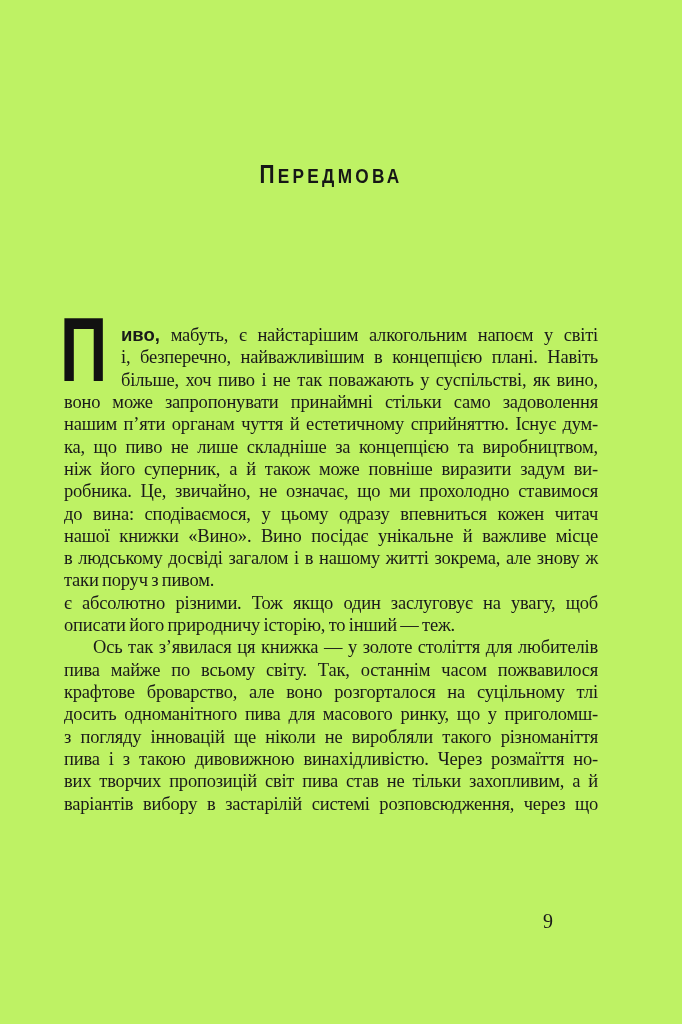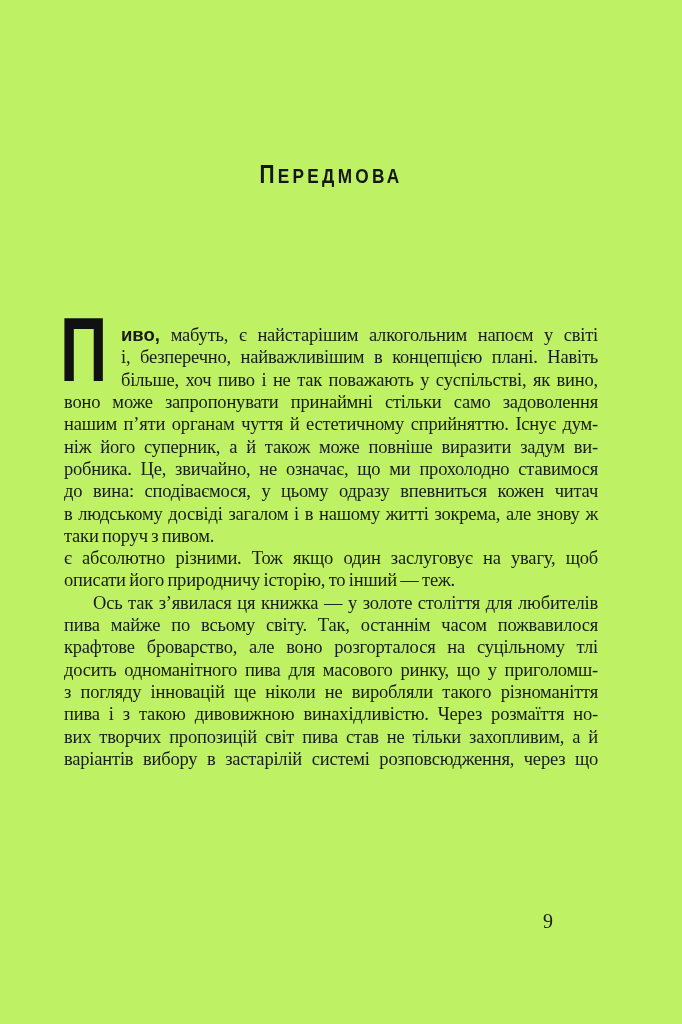--- a/index.html
+++ b/index.html
@@ -107,23 +107,25 @@
   <header class="chapter-heading"><span class="h-initial">П</span><span class="h-rest">ЕРЕДМОВА</span></header>
 
   <main class="body-text">
     <span class="drop-cap">П</span>
     <div class="lines">
         <div class="line dc"><span class="lead">иво,</span> мабуть, є найстарішим алкогольним напоєм у світі</div>
         <div class="line dc">і, безперечно, найважливішим в концепцією плані. Навіть</div>
         <div class="line dc">більше, хоч пиво і не так поважають у суспільстві, як вино,</div>
         <div class="line">воно може запропонувати принаймні стільки само задоволення</div>
         <div class="line">нашим п’яти органам чуття й естетичному сприйняттю. Існує дум-</div>
+        <div class="line">ка, що пиво не лише складніше за концепцією та виробництвом,</div>
         <div class="line">ніж його суперник, а й також може повніше виразити задум ви-</div>
         <div class="line">робника. Це, звичайно, не означає, що ми прохолодно ставимося</div>
         <div class="line">до вина: сподіваємося, у цьому одразу впевниться кожен читач</div>
+        <div class="line">нашої книжки «Вино». Вино посідає унікальне й важливе місце</div>
         <div class="line">в людському досвіді загалом і в нашому житті зокрема, але знову ж</div>
         <div class="line end">таки поруч з пивом.</div>
         <div class="line">є абсолютно різними. Тож якщо один заслуговує на увагу, щоб</div>
         <div class="line end">описати його природничу історію, то інший — теж.</div>
         <div class="line ind">Ось так з’явилася ця книжка — у золоте століття для любителів</div>
         <div class="line">пива майже по всьому світу. Так, останнім часом пожвавилося</div>
         <div class="line">крафтове броварство, але воно розгорталося на суцільному тлі</div>
         <div class="line">досить одноманітного пива для масового ринку, що у приголомш-</div>
         <div class="line">з погляду інновацій ще ніколи не виробляли такого різноманіття</div>
         <div class="line">пива і з такою дивовижною винахідливістю. Через розмаїття но-</div>

